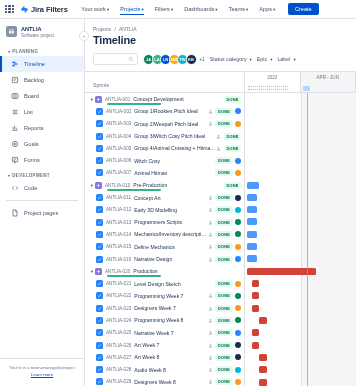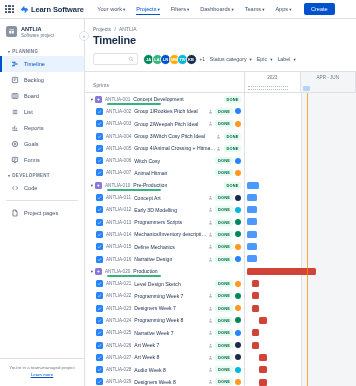--- a/index.html
+++ b/index.html
@@ -200,21 +200,21 @@
         <i></i>
     </div>
     <div class="brand">
       <span class="brand-logo">
         <svg width="9" height="9" viewBox="0 0 24 24">
             <path d="M11.5 2 3 10.5a1.5 1.5 0 000 2.1l4.2 4.2 4.3-4.3V2z" fill="#2684ff"></path>
             <path d="M12.5 6.8l4.3 4.3-4.3 4.3-4.3-4.3z" fill="#0052cc" opacity=".8"></path>
             <path d="M12.5 22 21 13.5a1.5 1.5 0 000-2.1L16.8 7.2l-4.3 4.3V22z" fill="#2684ff"></path>
           </svg>
       </span>
-      <span class="brand-name">Learn Software</span>
+      <span class="brand-name">Jira Filters</span>
     </div>
     <div class="nav-item"><span>Your work</span><span class="caret">▾</span></div>
     <div class="nav-item active"><span>Projects</span><span class="caret">▾</span></div>
     <div class="nav-item"><span>Filters</span><span class="caret">▾</span></div>
     <div class="nav-item"><span>Dashboards</span><span class="caret">▾</span></div>
     <div class="nav-item"><span>Teams</span><span class="caret">▾</span></div>
     <div class="nav-item"><span>Apps</span><span class="caret">▾</span></div>
     <button class="create-btn">Create</button>
   </div>
 

